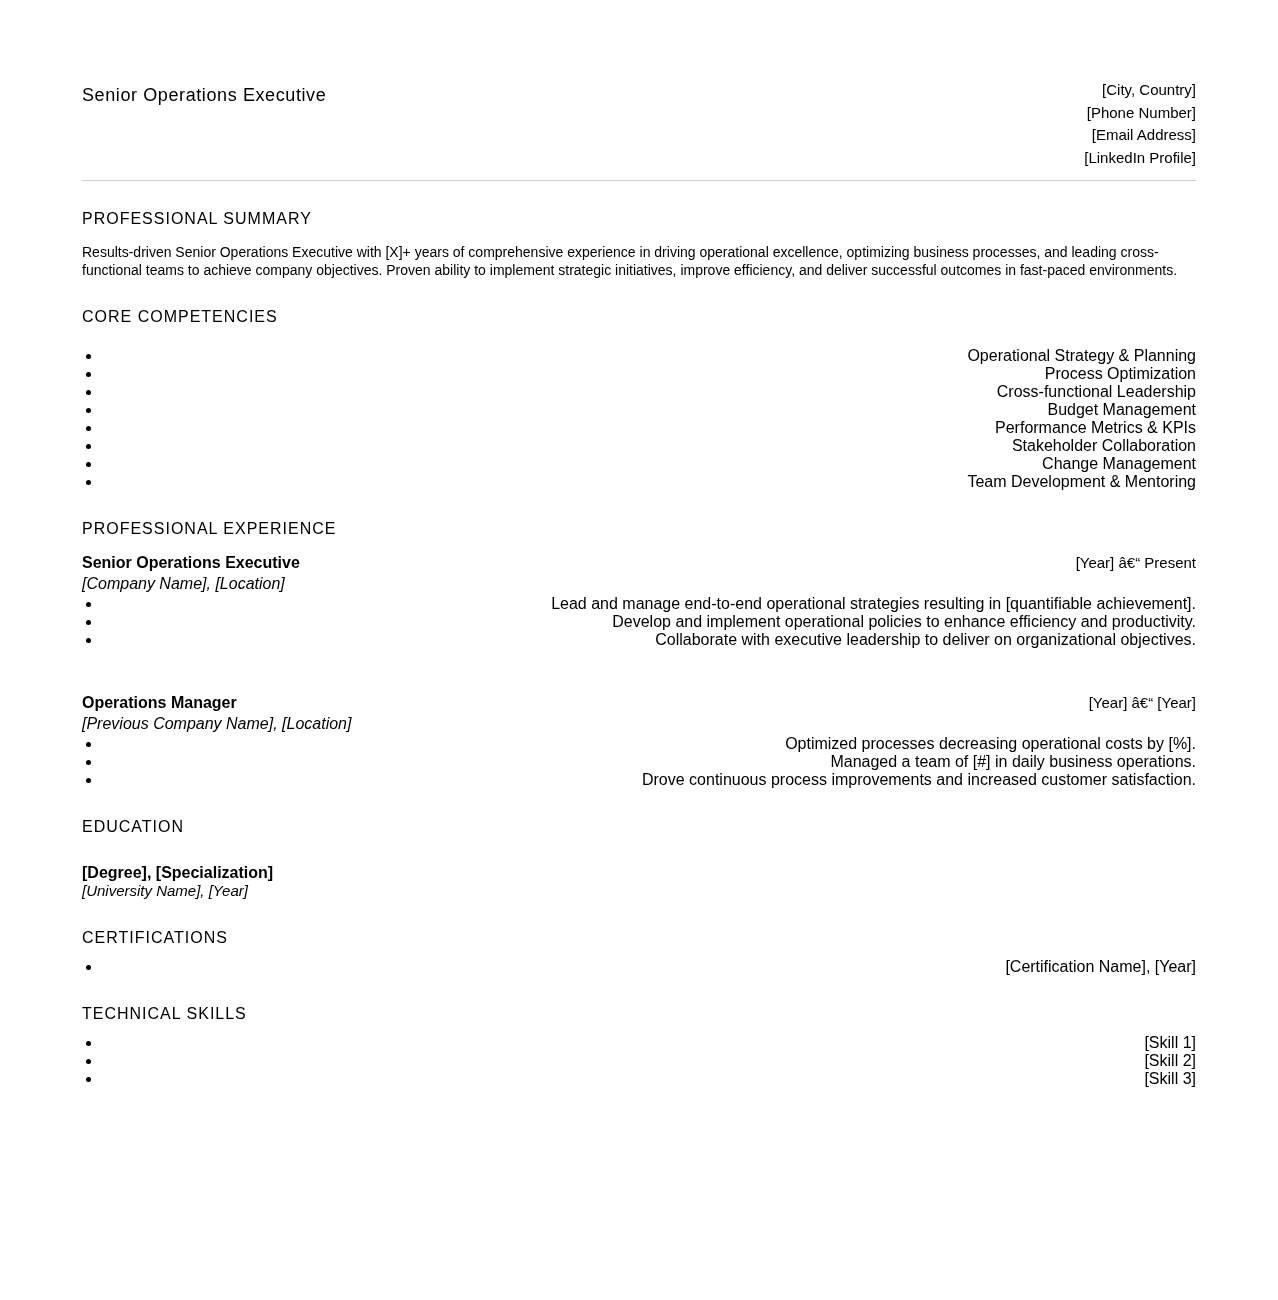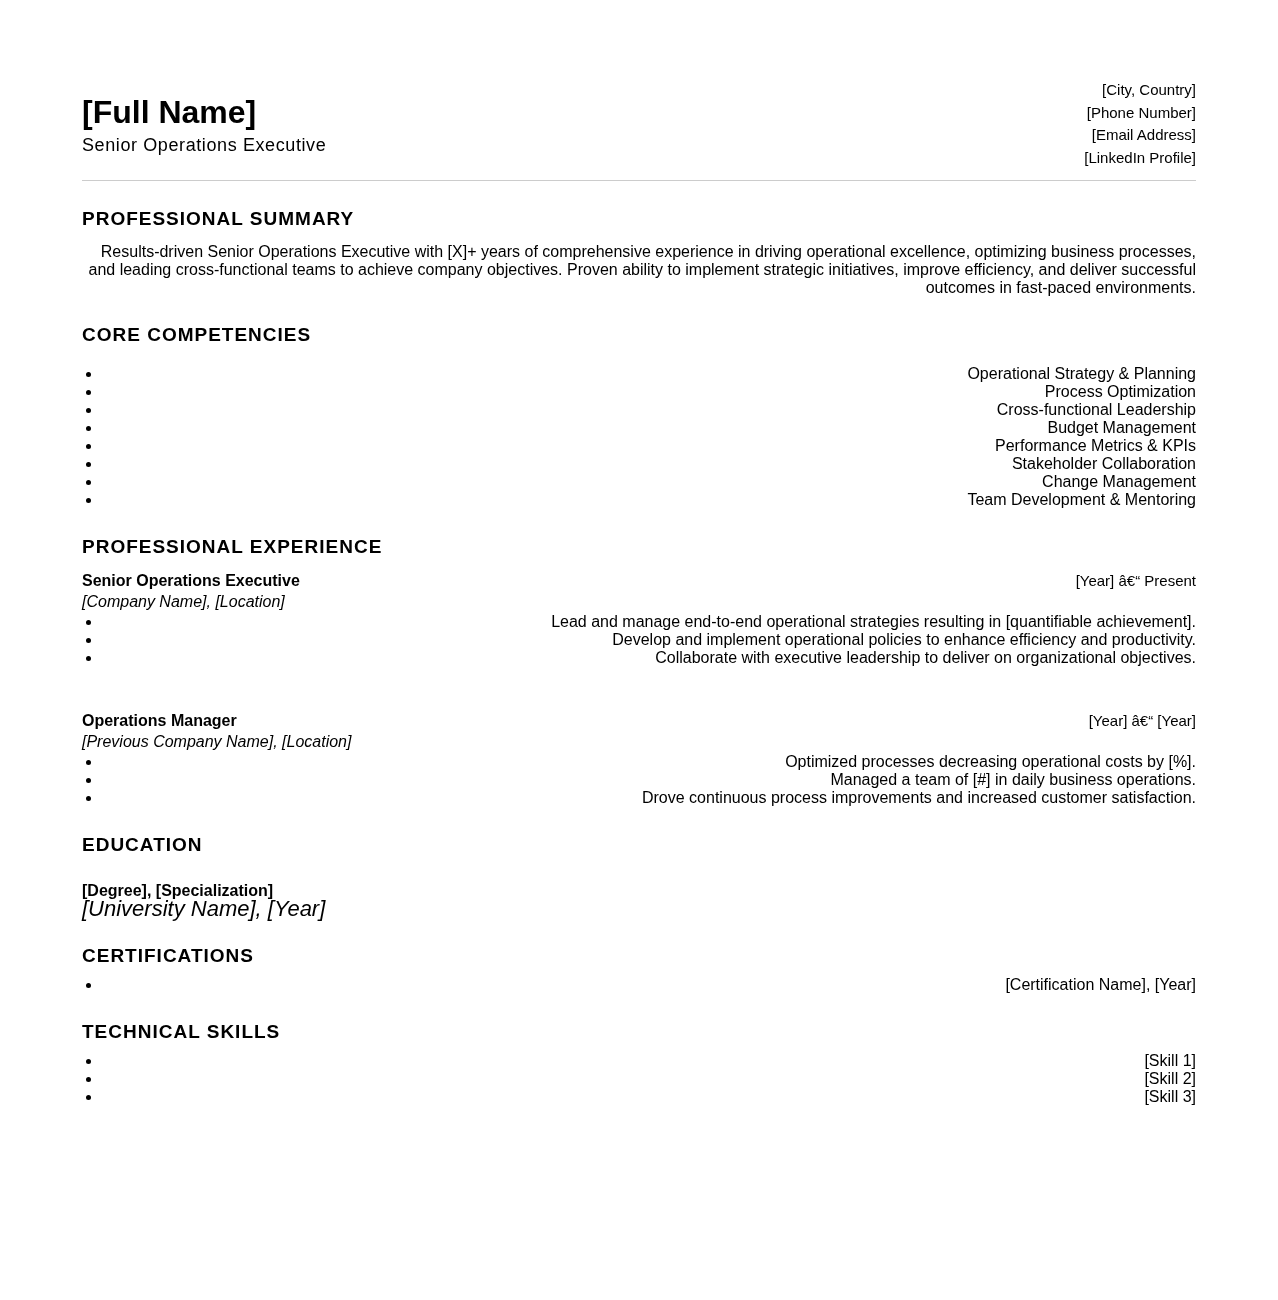--- a/index.html
+++ b/index.html
@@ -44,31 +44,30 @@
     .contact {
       text-align: right;
       font-size: 15px;
       line-height: 22.5px;
       margin-top: -1px;
     }
     .section {
       margin-top: 26px;
     }
     .section-title {
-      font-size: 19px;
-      font-weight: bold;
+      font-size: 16px;
+      font-weight: normal;
       letter-spacing: 1px;
       line-height: 24px;
       margin: 0 0 12px 0;
     }
     .summary {
       margin: 0;
-      font-size: 16px;
-      line-height: 18px;
-      text-align: right;
+      font-size: 14px;
+      line-height: 18px;
     }
     ul {
       margin: 0;
       padding-left: 20px;
     }
     ul li {
       font-size: 16px;
       line-height: 18px;
       text-align: right;
     }
@@ -96,35 +95,34 @@
       line-height: 22px;
     }
     .exp .section-title { }
     .edu-degree {
       font-weight: bold;
       font-size: 16px;
       line-height: 18px;
     }
     .edu-school {
       font-style: italic;
-      font-size: 22px;
+      font-size: 15px;
       line-height: 18px;
     }
     .edu .section-title { margin-bottom: 25px; }
     .certs .section-title { margin-bottom: 8px; margin-top: 20px; }
     .skills .section-title { margin-bottom: 8px; }
   </style>
 </head>
 <body>
 
 <div class="page">
 
   <div class="header">
     <div>
-      <h1 class="name">[Full Name]</h1>
       <div class="title">Senior Operations Executive</div>
     </div>
     <div class="contact">
       <div>[City, Country]</div>
       <div>[Phone Number]</div>
       <div>[Email Address]</div>
       <div>[LinkedIn Profile]</div>
     </div>
   </div>
 

